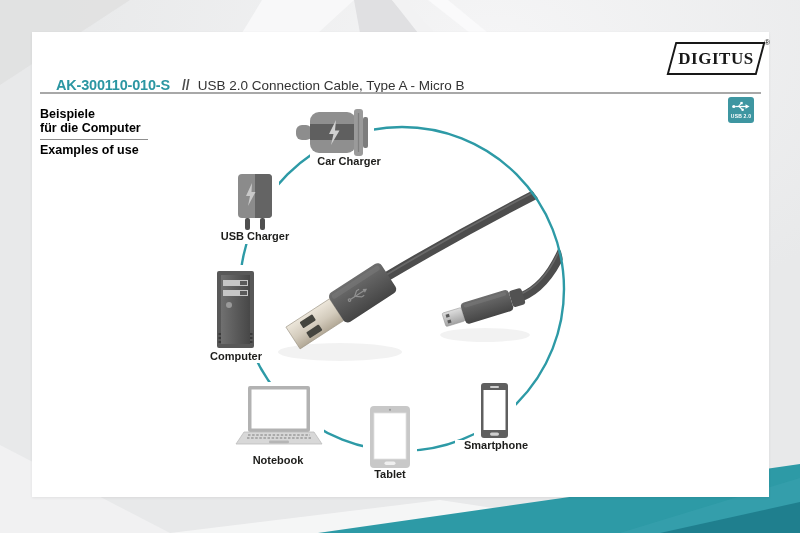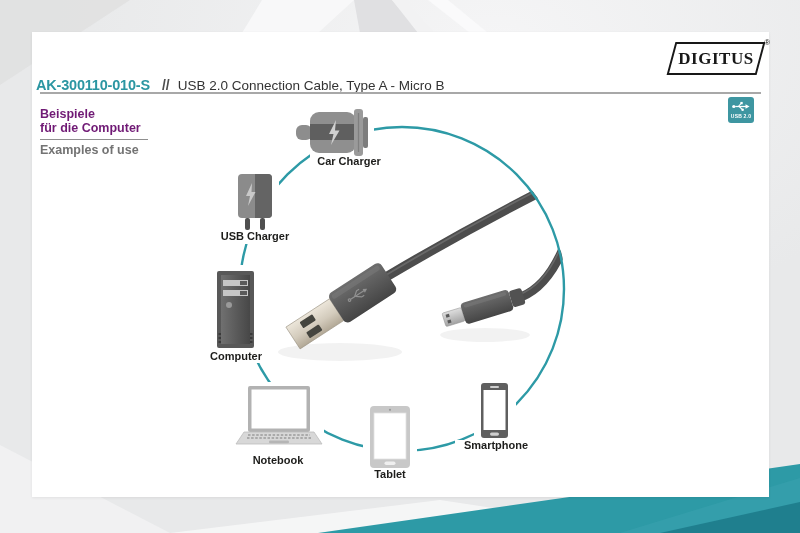--- a/index.html
+++ b/index.html
@@ -22,33 +22,33 @@
     position:absolute;left:0;top:0;width:100%;height:100%;
     display:flex;align-items:center;justify-content:center;
     transform:skewX(15deg);
     font-family:"Liberation Serif","DejaVu Serif",serif;
     font-weight:700;font-size:17px;letter-spacing:.5px;color:#181818;
   }
   .logo-reg{
     position:absolute;right:-7px;top:-6px;font-size:8px;color:#181818;
     transform:skewX(15deg);font-family:"Liberation Sans",sans-serif;
   }
-  .title-row{position:absolute;left:36px;top:76px;width:720px;white-space:nowrap;}
+  .title-row{position:absolute;left:56px;top:76px;width:720px;white-space:nowrap;}
   .p-code{font-size:14.5px;font-weight:700;color:#2b96a2;letter-spacing:-.2px;}
   .p-sep{font-size:14px;font-weight:700;color:#4d4d4d;margin:0 8px 0 12px;}
   .p-name{font-size:13.5px;color:#333333;}
   .title-rule{position:absolute;left:40px;top:92px;width:721px;height:2px;background:#a8a8a8;}
   .usb-badge{
     position:absolute;left:728px;top:97px;width:26px;height:26px;border-radius:3px;
     background:#3e96a1;display:flex;flex-direction:column;align-items:center;justify-content:center;
   }
   .usb-badge .txt{font-size:5px;font-weight:700;color:#ffffff;margin-top:1px;letter-spacing:.2px;}
-  .heading{position:absolute;left:40px;top:107px;font-size:12.5px;line-height:14px;font-weight:700;color:#701a75;}
+  .heading{position:absolute;left:40px;top:107px;font-size:12.5px;line-height:14px;font-weight:700;color:#000000;}
   .heading-rule{position:absolute;left:40px;top:139px;width:108px;height:1px;background:#8f8f8f;}
-  .subheading{position:absolute;left:40px;top:143px;font-size:12.5px;font-weight:700;color:#737373;}
+  .subheading{position:absolute;left:40px;top:143px;font-size:12.5px;font-weight:700;color:#000000;}
   #diagram{position:absolute;left:0;top:0;width:800px;height:533px;}
   .dev-label{font-size:11px;font-weight:700;fill:#1d1d1b;}
 </style>
 </head>
 <body>
 
 <svg id="bg-decor" viewBox="0 0 800 533">
   <defs>
     <radialGradient id="topGlow" cx="0.62" cy="0.08" r="0.55">
       <stop offset="0" stop-color="#f5f5f6"></stop>

